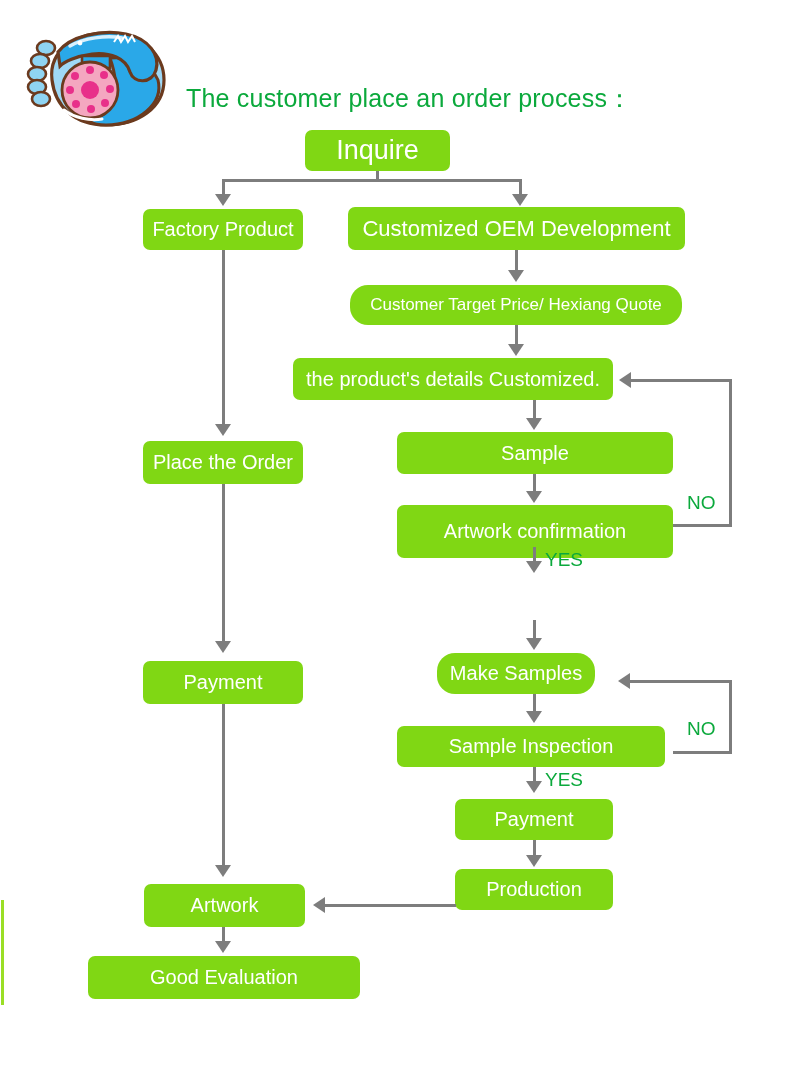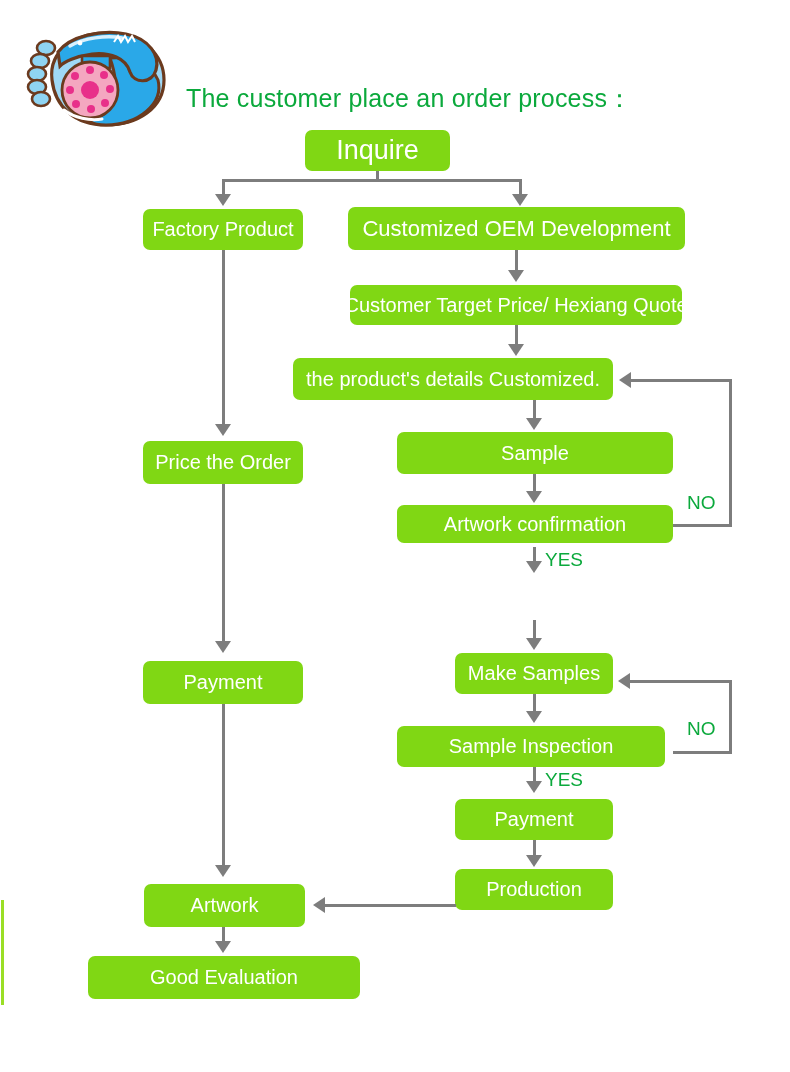--- a/index.html
+++ b/index.html
@@ -41,21 +41,21 @@
     text-align: center;
     box-sizing: border-box;
     line-height: 1.05;
     white-space: nowrap;
     font-family: "Liberation Sans", sans-serif;
     font-weight: 400;
   }
   .node.sz-xl { font-size: 27px; align-items: center; }
   .node.sz-lg { font-size: 22px; }
   .node.sz-md { font-size: 20px; }
-  .node.sz-sm { font-size: 20px; }
+  .node.sz-sm { font-size: 17px; border-radius: 18px; }
   
   .vline {
     position: absolute;
     width: 3px;
     background: #7d7d7d;
   }
   .hline {
     position: absolute;
     height: 3px;
     background: #7d7d7d;
@@ -167,33 +167,33 @@
 
   <div class="node sz-sm" style="left:350px; top:285px; width:332px; height:40px;">
     <span>Customer Target Price/ Hexiang Quote</span>
   </div>
 
   <div class="node sz-md" style="left:293px; top:358px; width:320px; height:42px;">
     <span>the product's details Customized.</span>
   </div>
 
   <div class="node sz-md" style="left:143px; top:441px; width:160px; height:43px;">
-    <span>Price the Order</span>
+    <span>Place the Order</span>
   </div>
 
   <div class="node sz-md" style="left:397px; top:432px; width:276px; height:42px;">
     <span>Sample</span>
   </div>
 
-  <div class="node sz-md" style="left:397px; top:505px; width:276px; height:38px;">
+  <div class="node sz-md" style="left:397px; top:505px; width:276px; height:53px;">
     <span>Artwork confirmation</span>
   </div>
 
 
-  <div class="node sz-md" style="left:455px; top:653px; width:158px; height:41px;">
+  <div class="node sz-md" style="left:437px; top:653px; width:158px; height:41px;border-radius:18px;">
     <span>Make Samples</span>
   </div>
 
   <div class="node sz-md" style="left:143px; top:661px; width:160px; height:43px;">
     <span>Payment</span>
   </div>
 
   <div class="node sz-md" style="left:397px; top:726px; width:268px; height:41px;">
     <span>Sample Inspection</span>
   </div>

